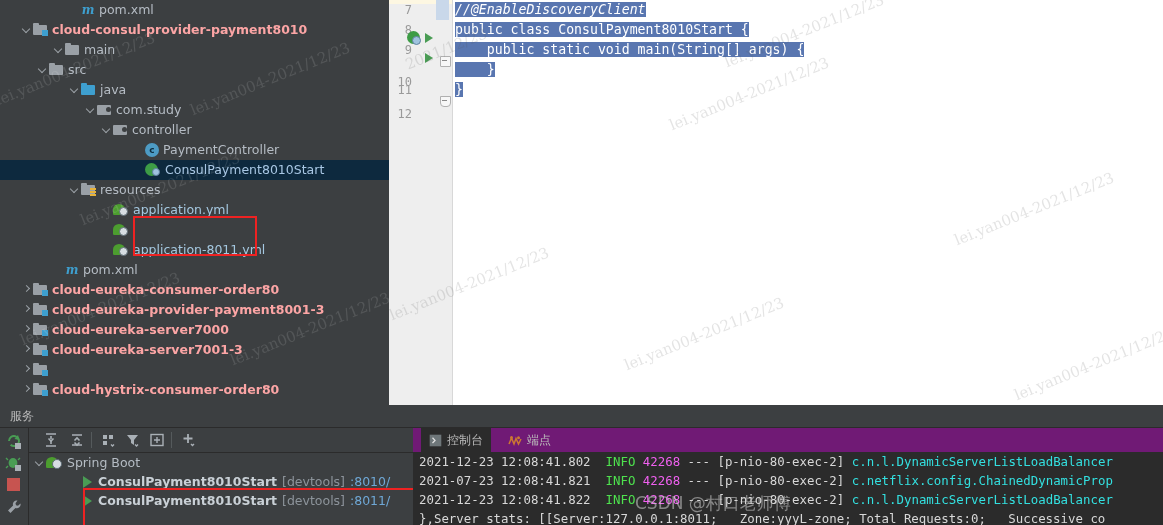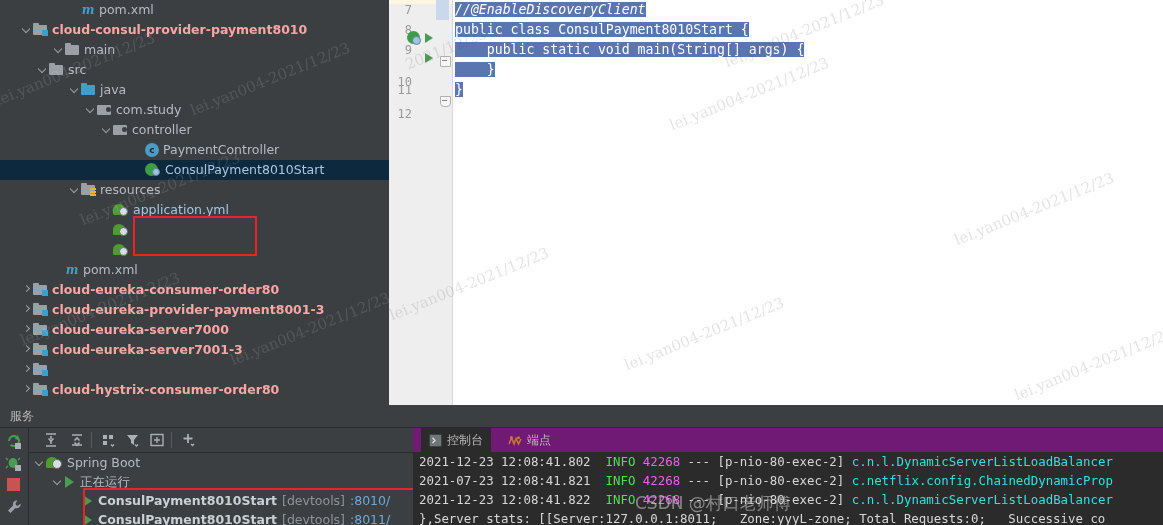--- a/index.html
+++ b/index.html
@@ -382,20 +382,21 @@
               <span style="position:absolute;left:6px;top:4px;width:9px;height:9px;border-radius:50%;background:#d7dde2;border:1.2px solid #5d6b74;box-sizing:border-box;"></span>
             </span>
           </div>
           <div class="tree-row">
             <span style="display:inline-block;width:100px;flex:0 0 100px;"></span>
             <span class="arrow"></span>
             <span class="ico" style="position:relative;width:16px;height:14px;">
               <span style="position:absolute;left:0;top:1px;width:12px;height:11px;border-radius:50% 50% 50% 10%;background:#4c9d2f;"></span>
               <span style="position:absolute;left:6px;top:4px;width:9px;height:9px;border-radius:50%;background:#d7dde2;border:1.2px solid #5d6b74;box-sizing:border-box;"></span>
             </span>
+            <span class="tree-label yml">application-8011.yml</span>
           </div>
           <div class="tree-row">
             <span style="display:inline-block;width:52px;flex:0 0 52px;"></span>
             <span class="arrow"></span>
             <span class="ico" style="width:14px;height:14px;line-height:14px;text-align:center;color:#3e9fcf;font-style:italic;font-weight:bold;font-size:12px;font-family:'DejaVu Serif',serif;">m</span>
             <span class="tree-label xml">pom.xml</span>
           </div>
           <div class="tree-row">
             <span style="display:inline-block;width:20px;flex:0 0 20px;"></span>
             <span class="arrow right"></span>
@@ -581,28 +582,20 @@
 
       <div id="svc-rows">
           <div class="svc-row">
             <span style="display:inline-block;width:4px;flex:0 0 4px;"></span>
             <span class="arrow down"></span>
             <span class="ico" style="position:relative;width:17px;height:14px;">
               <span style="position:absolute;left:0;top:1px;width:12px;height:11px;border-radius:50% 50% 50% 10%;background:#4c9d2f;"></span>
               <span style="position:absolute;left:6px;top:3px;width:10px;height:10px;border-radius:50%;background:#d7dde2;border:1.2px solid #5d6b74;box-sizing:border-box;"></span>
             </span>
             <span class="tree-label">Spring Boot</span>
-          </div>
-          <div class="svc-row">
-            <span style="display:inline-block;width:22px;flex:0 0 22px;"></span>
-            <span class="arrow down"></span>
-            <span class="ico" style="position:relative;width:12px;height:12px;">
-              <span style="position:absolute;left:1px;top:0px;width:0;height:0;border-left:9px solid #499c54;border-top:6px solid transparent;border-bottom:6px solid transparent;"></span>
-            </span>
-            <span class="tree-label">正在运行</span>
           </div>
           <div class="svc-row">
             <span style="display:inline-block;width:40px;flex:0 0 40px;"></span>
             <span class="arrow"></span>
             <span class="ico" style="position:relative;width:12px;height:12px;">
               <span style="position:absolute;left:1px;top:0px;width:0;height:0;border-left:9px solid #499c54;border-top:6px solid transparent;border-bottom:6px solid transparent;"></span>
             </span>
             <span class="svc-name">ConsulPayment8010Start</span>
             <span class="svc-dev" style="margin-left:5px;">[devtools]</span>
             <span class="svc-port" style="margin-left:5px;">:8010/</span>

